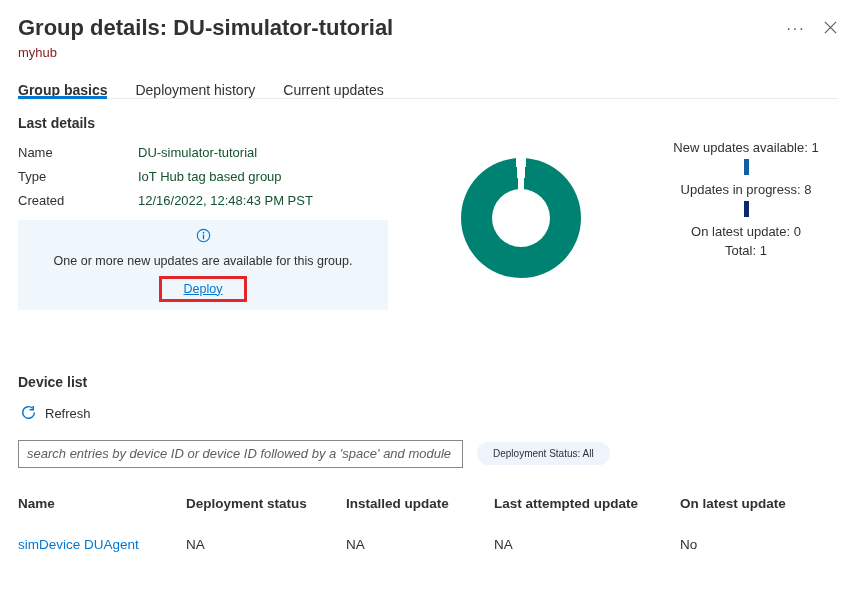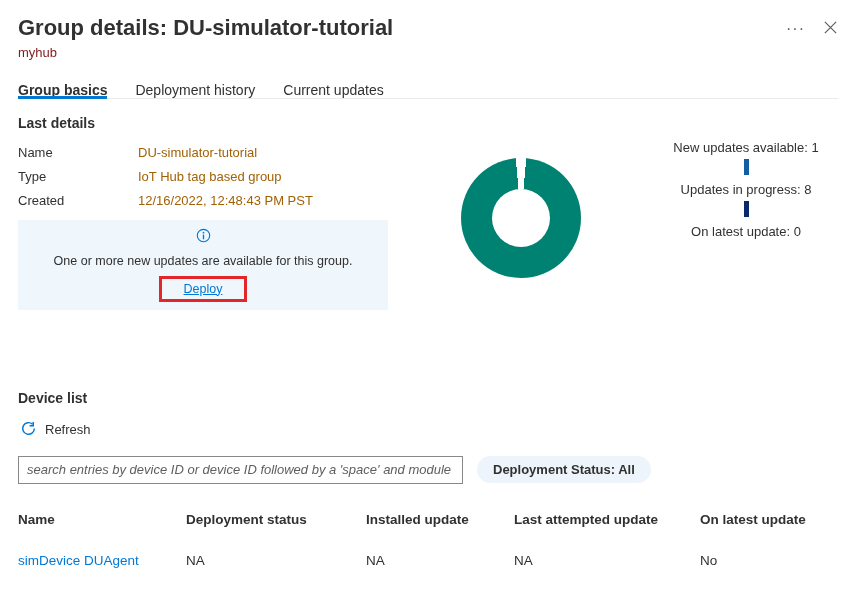--- a/index.html
+++ b/index.html
@@ -27,21 +27,21 @@
       content: ""; position: absolute; left: 0; right: 0; bottom: -1px;
       height: 2.5px; background: #0078d4;
     }
     .content-row { display: flex; margin-top: 16px; gap: 18px; }
     .left-col { width: 370px; }
     .mid-col { width: 230px; display: flex; justify-content: center; align-items: center; padding-top: 12px; }
     .right-col { flex: 1; padding-top: 2px; }
     .section-title { font-weight: 600; font-size: 14px; margin-bottom: 14px; }
     .kv-row { display: flex; margin-bottom: 9px; font-size: 13px; }
     .kv-label { width: 120px; color: #323130; }
-    .kv-value { color: #a16207; text-align: right; }
+    .kv-value { color: #14532d; text-align: right; }
     .alert-box {
       display: flex; align-items: center; gap: 8px;
       background: #eff6fc; padding: 8px 8px;
       font-size: 12.5px; margin-top: 12px; width: 370px; flex-direction: column;
     }
     .info-icon { color: #0078d4; flex-shrink: 0; }
     .deploy-link {
       color: #0078d4; text-decoration: underline; cursor: pointer;
       border: 3px solid #e3262a; padding: 3px 22px;
     }
@@ -50,39 +50,39 @@
       background: conic-gradient(from -5deg, #fff 0 10deg, #008272 10deg 360deg);
       position: relative;
     }
     .donut::after {
       content: ""; position: absolute; top: 50%; left: 50%;
       width: 58px; height: 58px; border-radius: 50%; background: #fff;
       transform: translate(-50%, -50%);
     }
     .legend-row { display: flex; align-items: center; gap: 7px; margin-bottom: 4px; font-size: 13px; flex-direction: column; }
     .legend-swatch { width: 5px; height: 16px; }
-    .device-section { margin-top: 80px; }
+    .device-section { margin-top: 64px; }
     .refresh-row { display: flex; align-items: center; gap: 8px; margin: 14px 0 16px 2px; cursor: pointer; }
     .refresh-icon { color: #0078d4; }
     .filter-row { display: flex; gap: 14px; align-items: center; margin-bottom: 22px; }
     .search-input {
       flex: 0 0 445px; height: 28px; padding: 4px 8px;
       border: 1px solid #8a8886; font-family: inherit; font-size: 13px;
       font-style: italic; color: #605e5c;
     }
     .search-input::placeholder { font-style: italic; color: #605e5c; }
     .status-pill {
-      background: #edf4fb; color: #323130; font-weight: 700;
-      border-radius: 14px; padding: 6px 16px; font-size: 13px; cursor: pointer;
+      background: #edf4fb; color: #323130; font-weight: 400;
+      border-radius: 14px; padding: 6px 16px; font-size: 10px; cursor: pointer;
     }
     .table { width: 100%; }
     .thead-row { display: flex; font-weight: 600; font-size: 13.5px; padding: 6px 0 18px 0; }
     .tbody-row { display: flex; font-size: 13.5px; padding: 8px 0; }
     .col-name { width: 168px; }
-    .col-status { width: 180px; }
+    .col-status { width: 160px; }
     .col-installed { width: 148px; }
     .col-attempted { width: 186px; }
     .col-latest { flex: 1; }
     .device-link { color: #0078d4; cursor: pointer; }
   </style>
 </head>
 <body>
 
 <div class="header-row">
   <div class="title-area">
@@ -143,20 +143,23 @@
       <span>New updates available: 1</span>
     </div>
     <div class="legend-row">
       <div class="legend-swatch" style="background:#115ea3"></div>
       <span>Updates in progress: 8</span>
     </div>
     <div class="legend-row">
       <div class="legend-swatch" style="background:#0a2a6b"></div>
       <span>On latest update: 0</span>
     </div>
+    <div class="legend-row">
+      <span>Total: 1</span>
+    </div>
   </div>
 </div>
 
 <div class="device-section">
   <div class="section-title">Device list</div>
   <div class="refresh-row">
     <span class="refresh-icon">
       <svg width="17" height="17" viewBox="0 0 16 16">
           <path d="M13.5 8a5.5 5.5 0 1 1-1.7-4" fill="none" stroke="#0078d4" stroke-width="1.4"></path>
           <path d="M12.5 1.8 v3.5 h-3.5" fill="none" stroke="#0078d4" stroke-width="1.4"></path>

